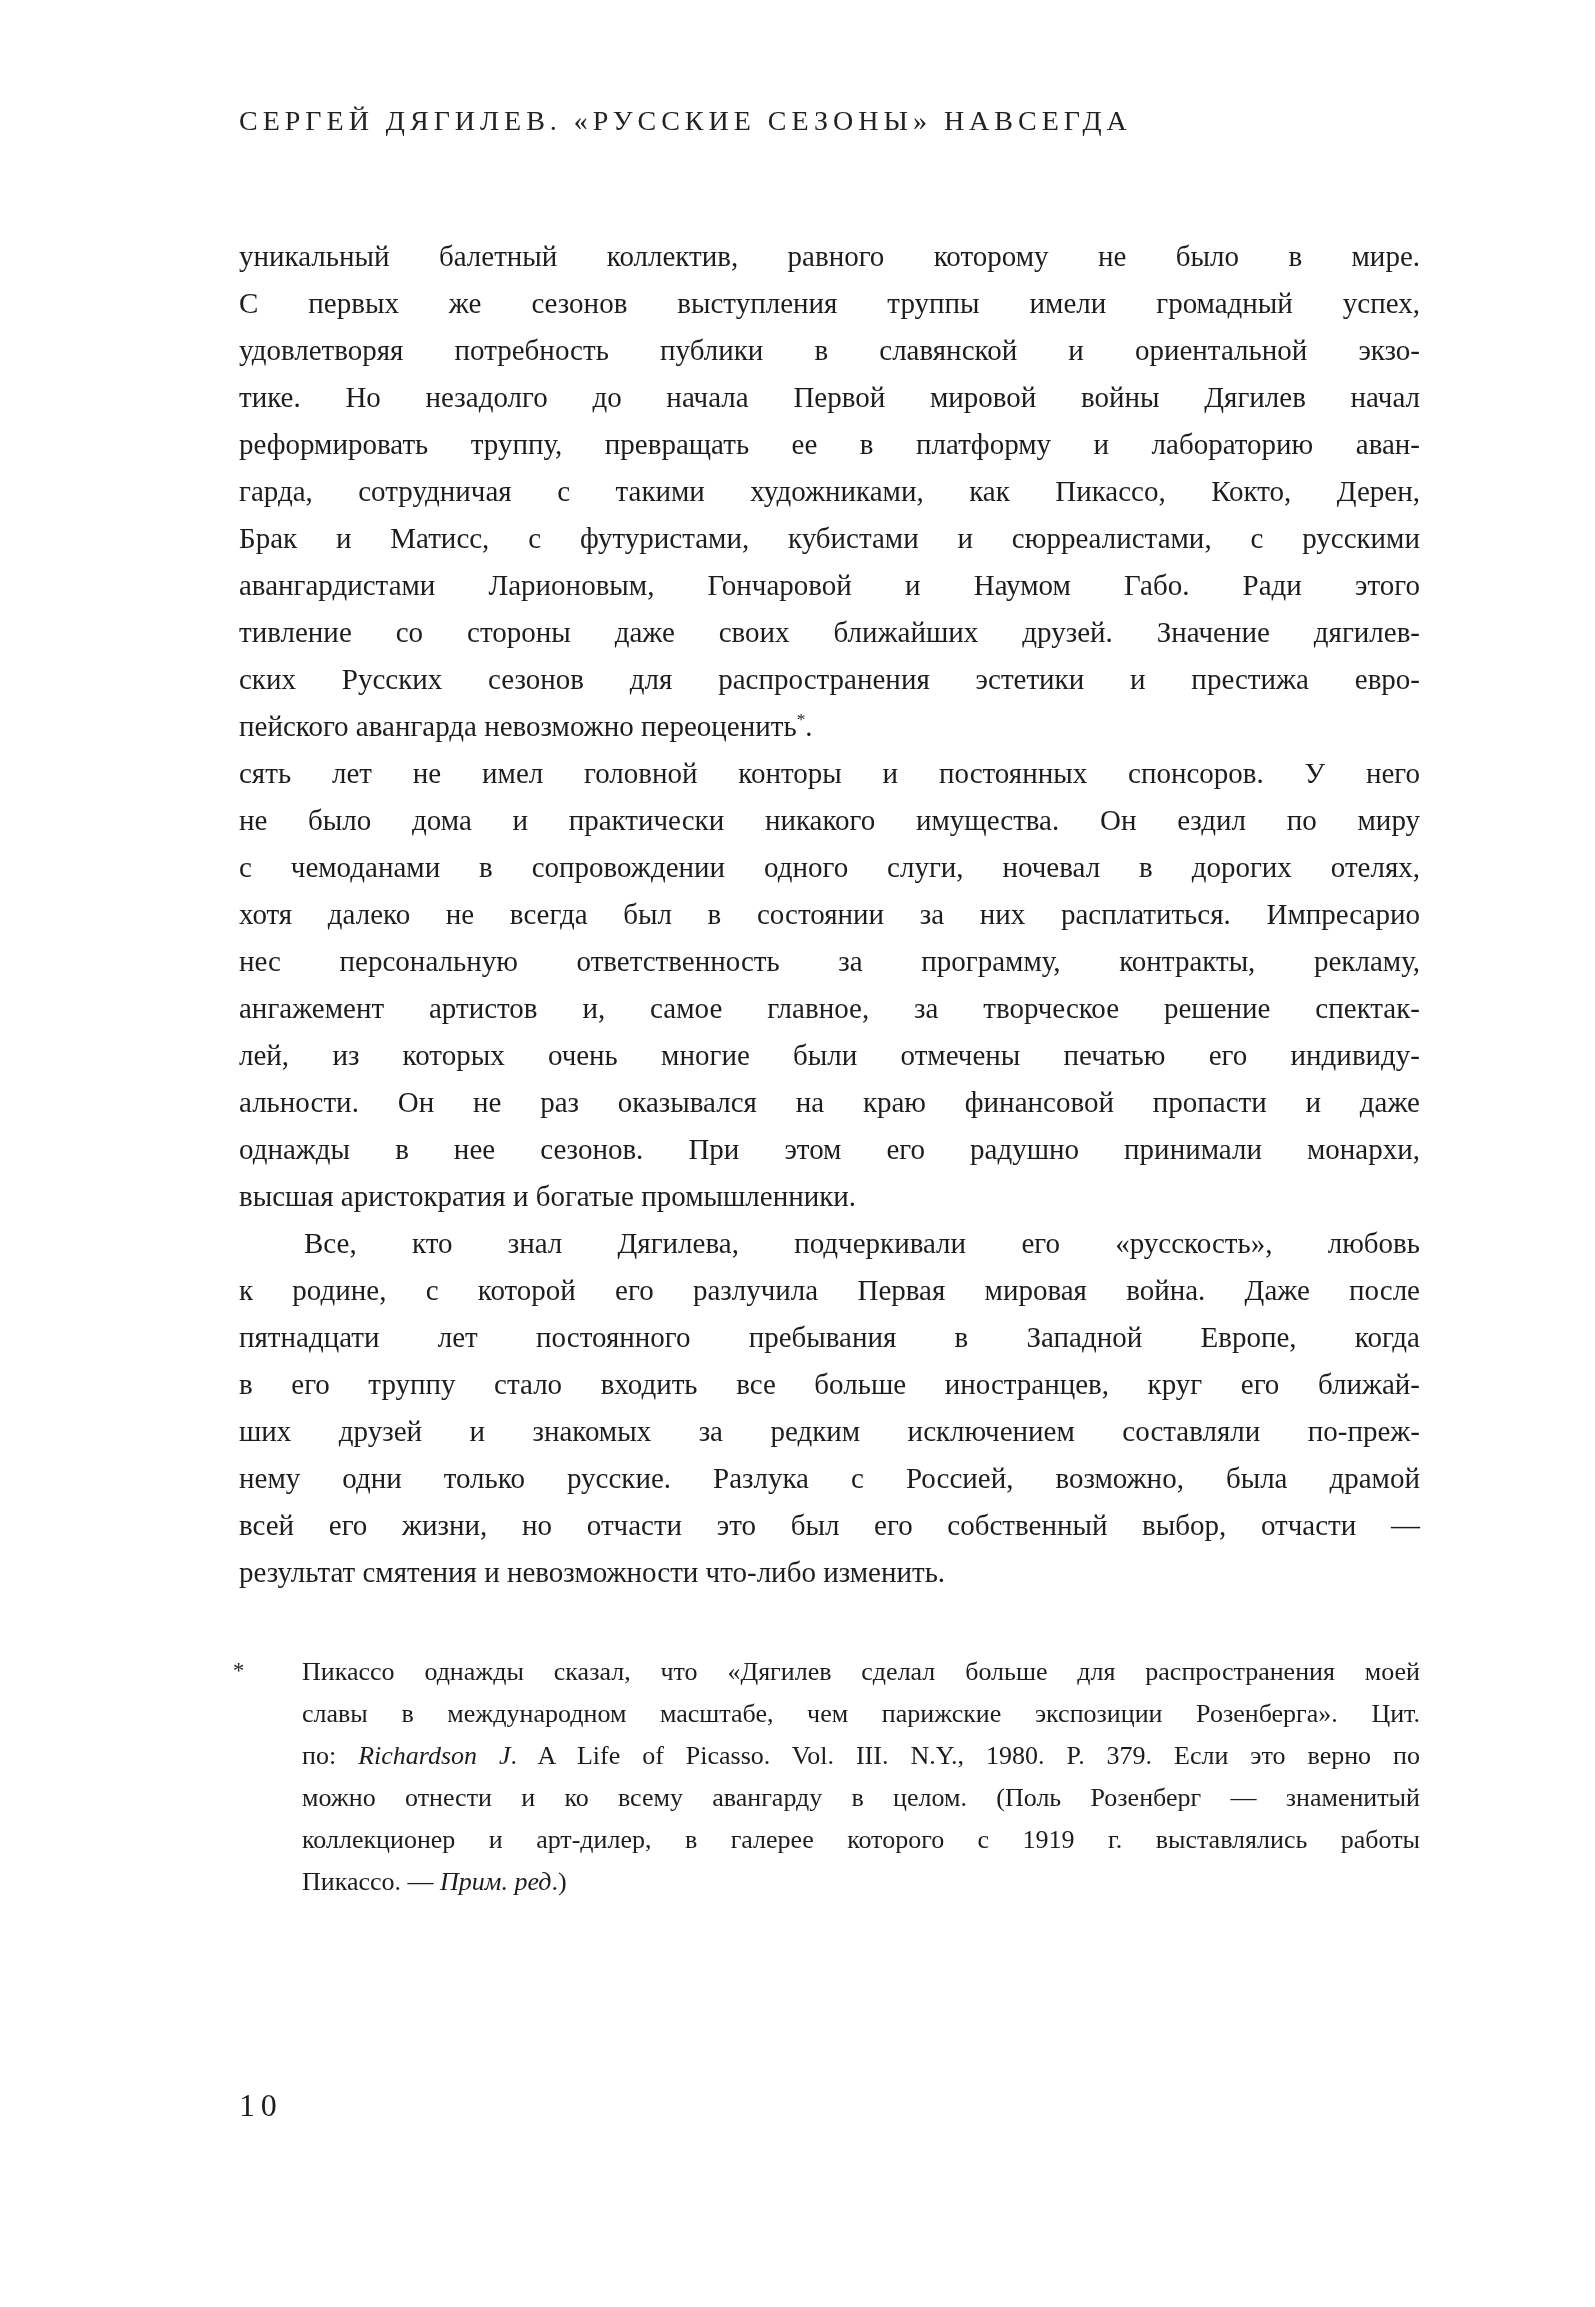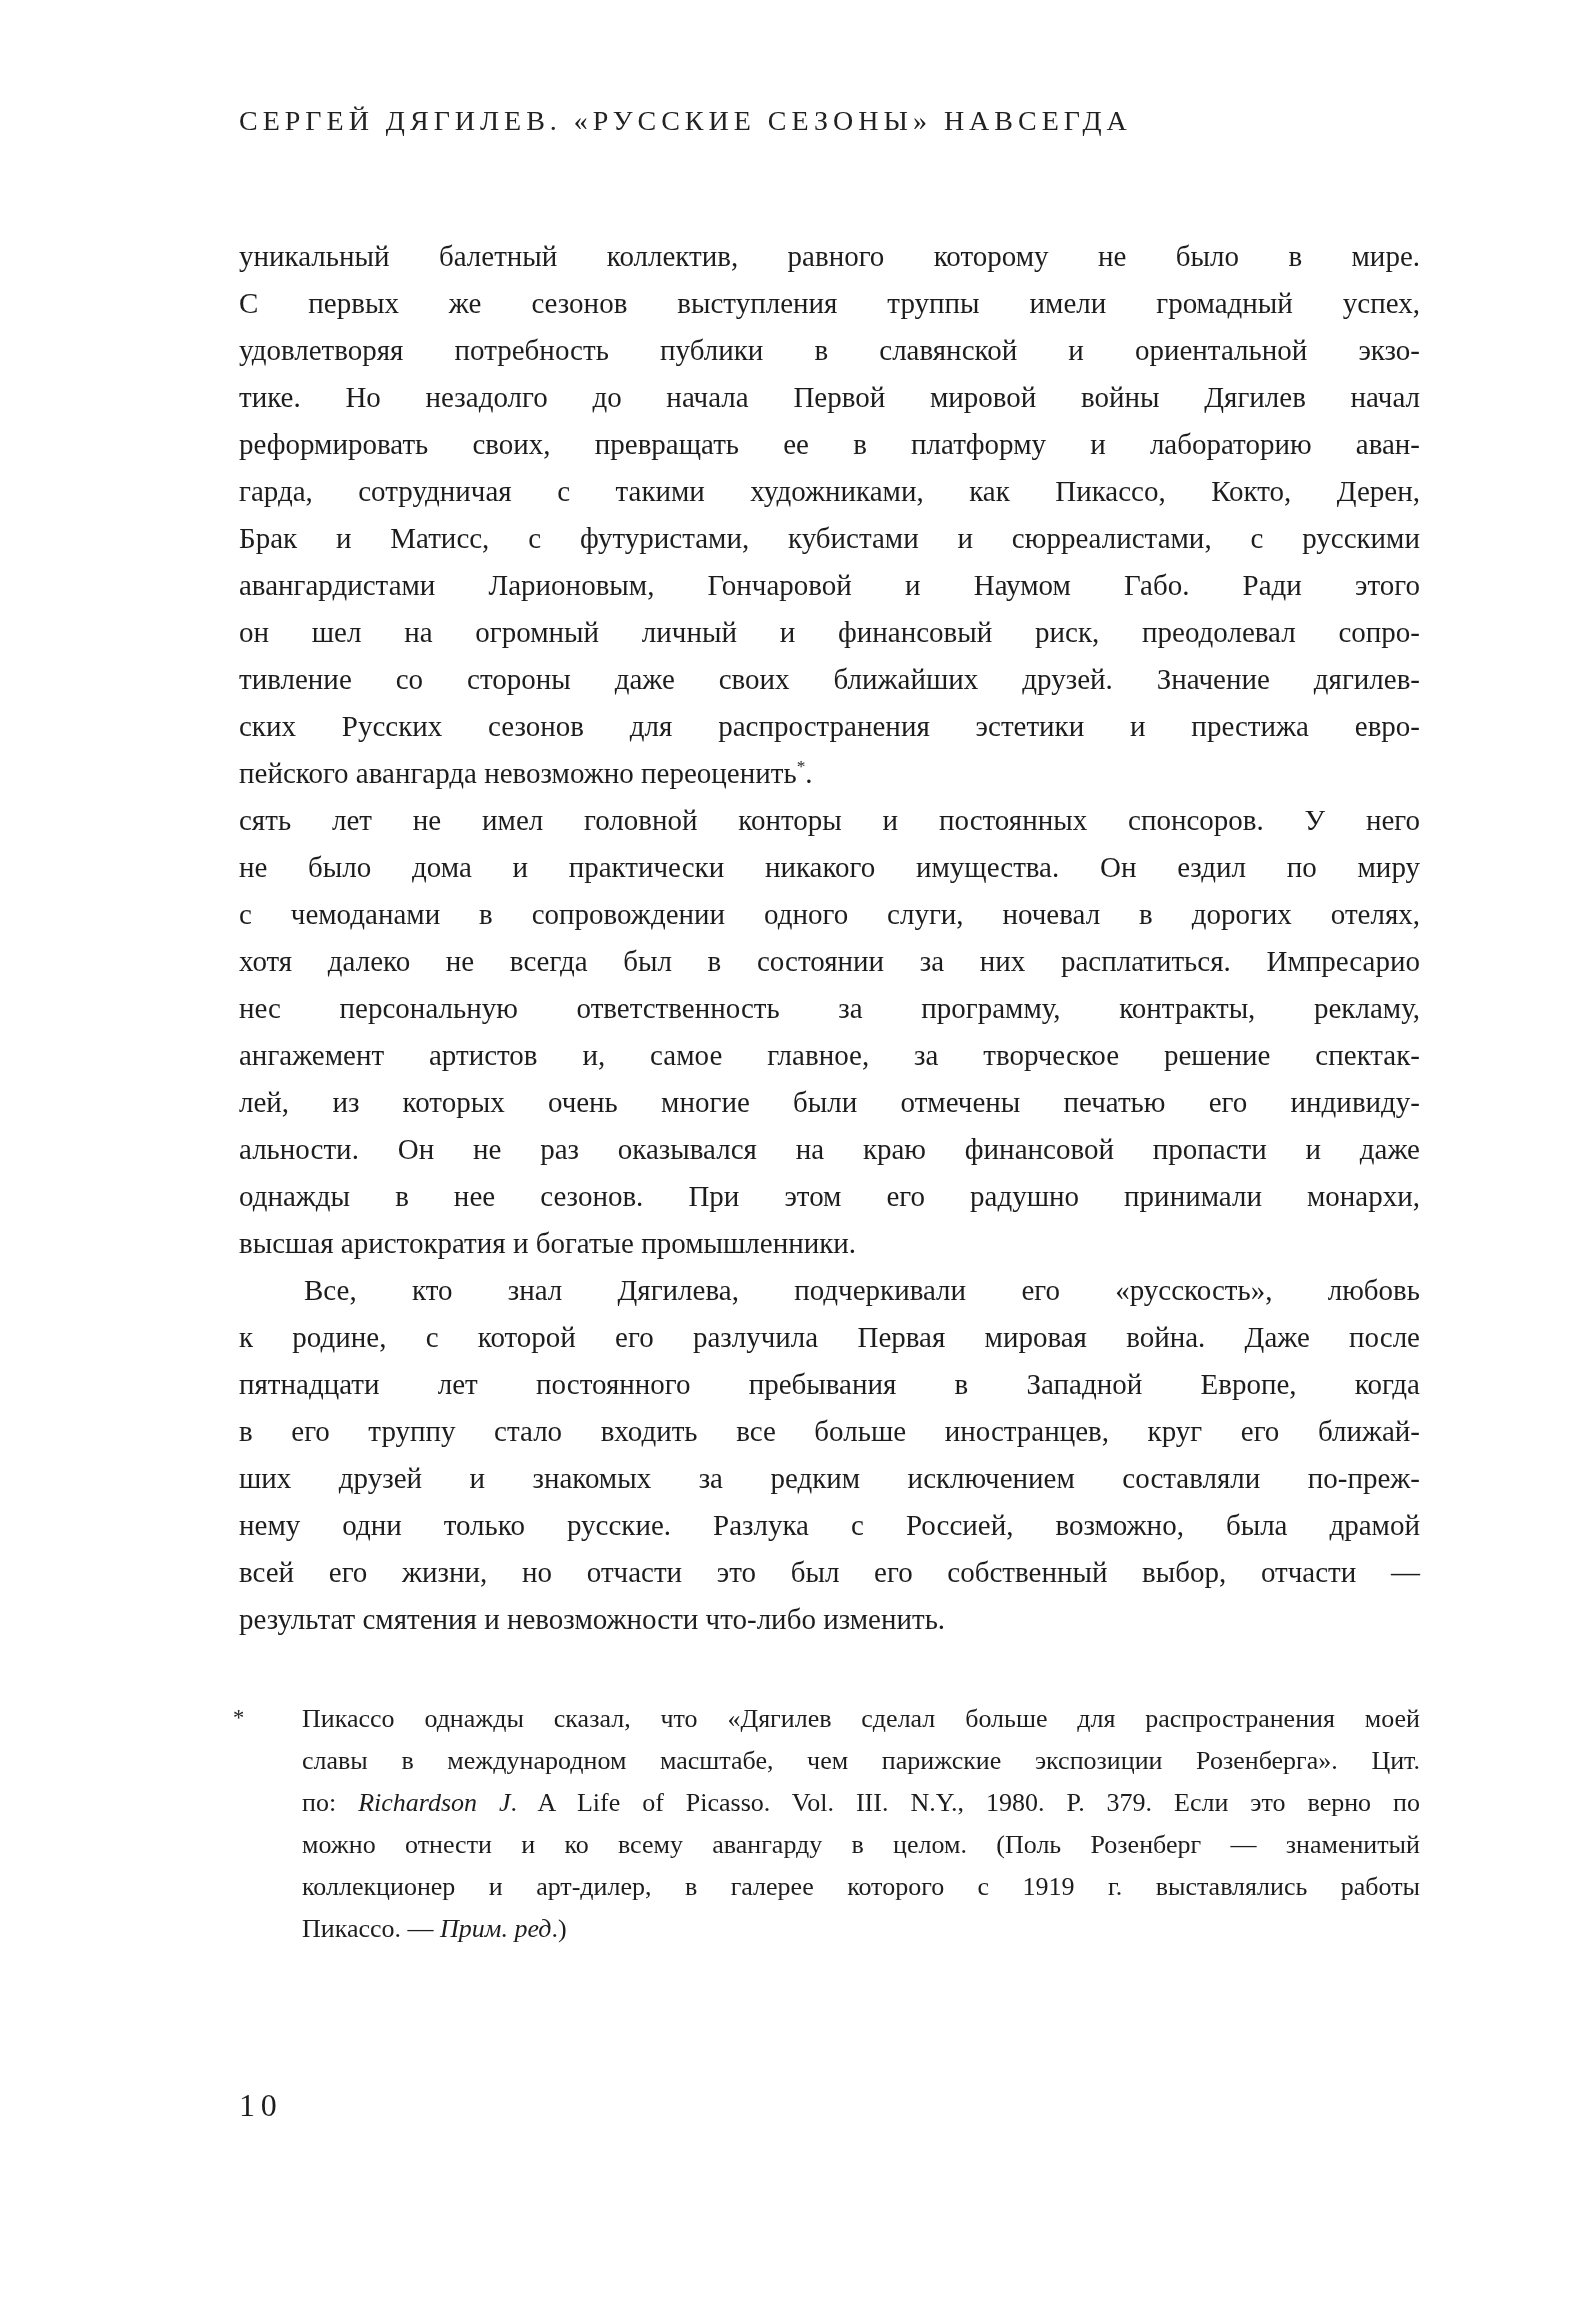--- a/index.html
+++ b/index.html
@@ -74,25 +74,24 @@
 
 <div class="running-head">СЕРГЕЙ ДЯГИЛЕВ. «РУССКИЕ СЕЗОНЫ» НАВСЕГДА</div>
 
 <div class="text-block">
   <div>
       <div>
         <div class="tline"><span>уникальный балетный коллектив, равного которому не было в мире.</span></div>
         <div class="tline"><span>С первых же сезонов выступления труппы имели громадный успех,</span></div>
         <div class="tline"><span>удовлетворяя потребность публики в славянской и ориентальной экзо-</span></div>
         <div class="tline"><span>тике. Но незадолго до начала Первой мировой войны Дягилев начал</span></div>
-        <div class="tline"><span>реформировать своих, превращать ее в платформу и лабораторию аван-</span></div>
+        <div class="tline"><span>реформировать труппу, превращать ее в платформу и лабораторию аван-</span></div>
         <div class="tline"><span>гарда, сотрудничая с такими художниками, как Пикассо, Кокто, Дерен,</span></div>
         <div class="tline"><span>Брак и Матисс, с футуристами, кубистами и сюрреалистами, с русскими</span></div>
         <div class="tline"><span>авангардистами Ларионовым, Гончаровой и Наумом Габо. Ради этого</span></div>
-        <div class="tline"><span>он шел на огромный личный и финансовый риск, преодолевал сопро-</span></div>
         <div class="tline"><span>тивление со стороны даже своих ближайших друзей. Значение дягилев-</span></div>
         <div class="tline"><span>ских Русских сезонов для распространения эстетики и престижа евро-</span></div>
         <div class="tline last"><span>пейского авангарда невозможно переоценить</span><span class="sup">*</span><span>.</span></div>
       </div>
       <div>
         <div class="tline"><span>сять лет не имел головной конторы и постоянных спонсоров. У него</span></div>
         <div class="tline"><span>не было дома и практически никакого имущества. Он ездил по миру</span></div>
         <div class="tline"><span>с чемоданами в сопровождении одного слуги, ночевал в дорогих отелях,</span></div>
         <div class="tline"><span>хотя далеко не всегда был в состоянии за них расплатиться. Импресарио</span></div>
         <div class="tline"><span>нес персональную ответственность за программу, контракты, рекламу,</span></div>

